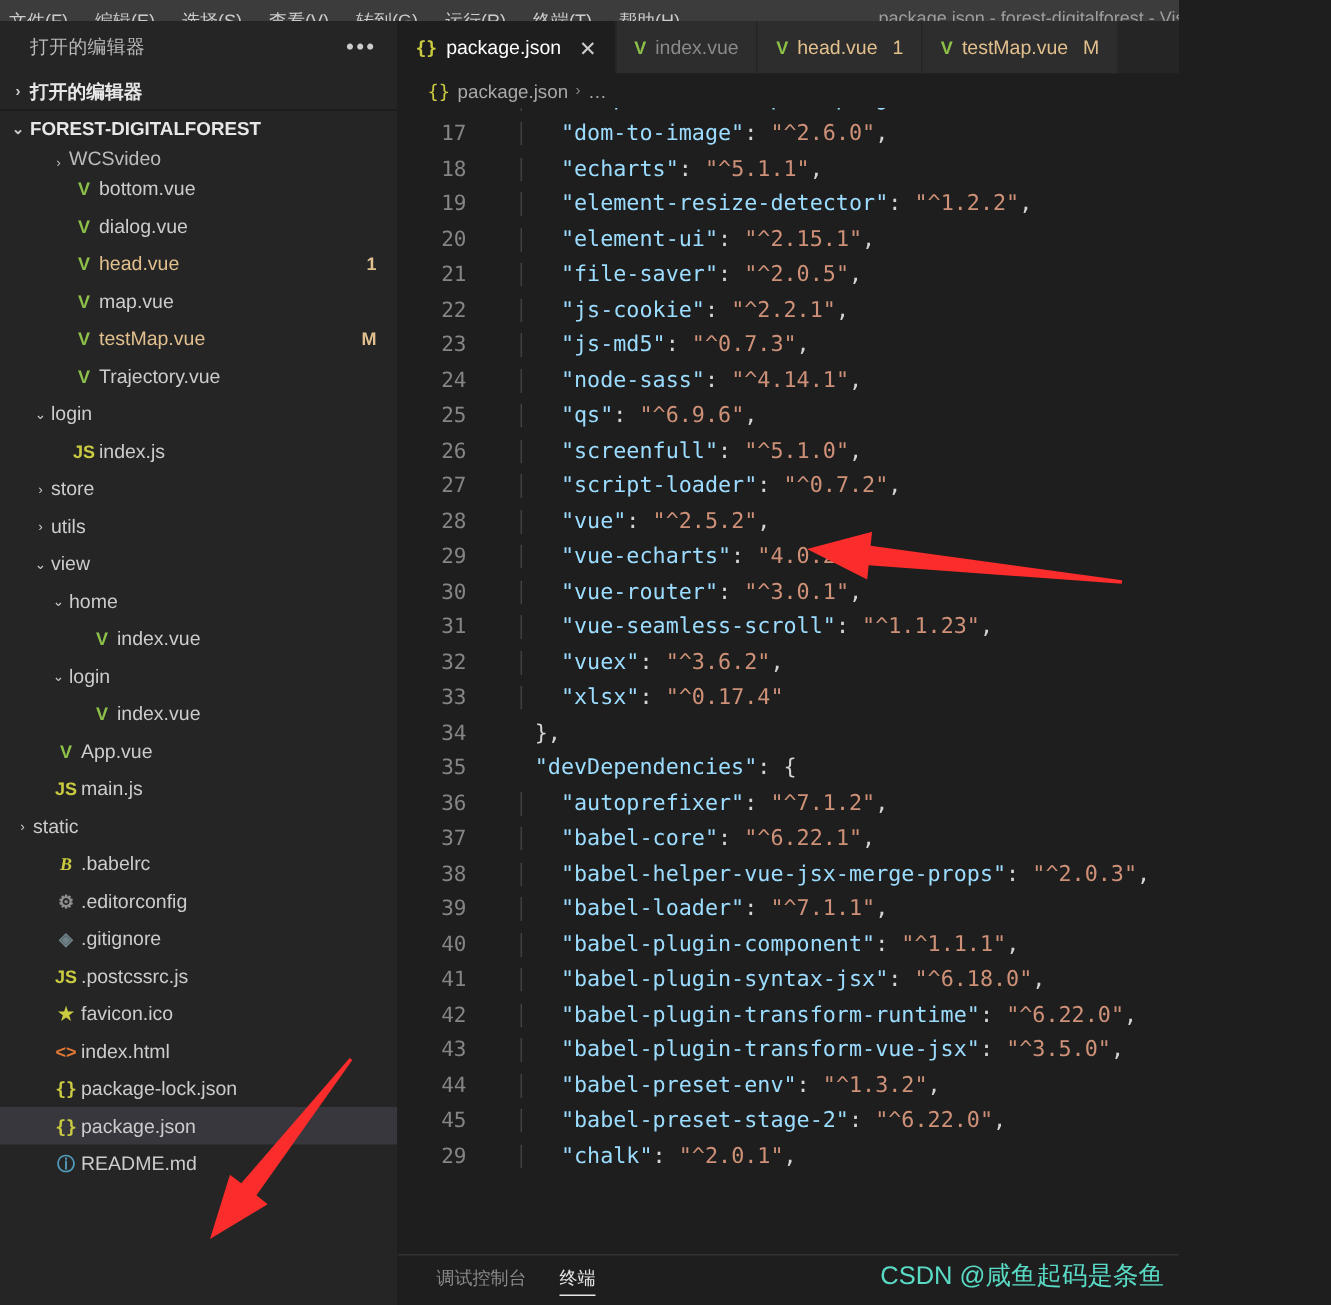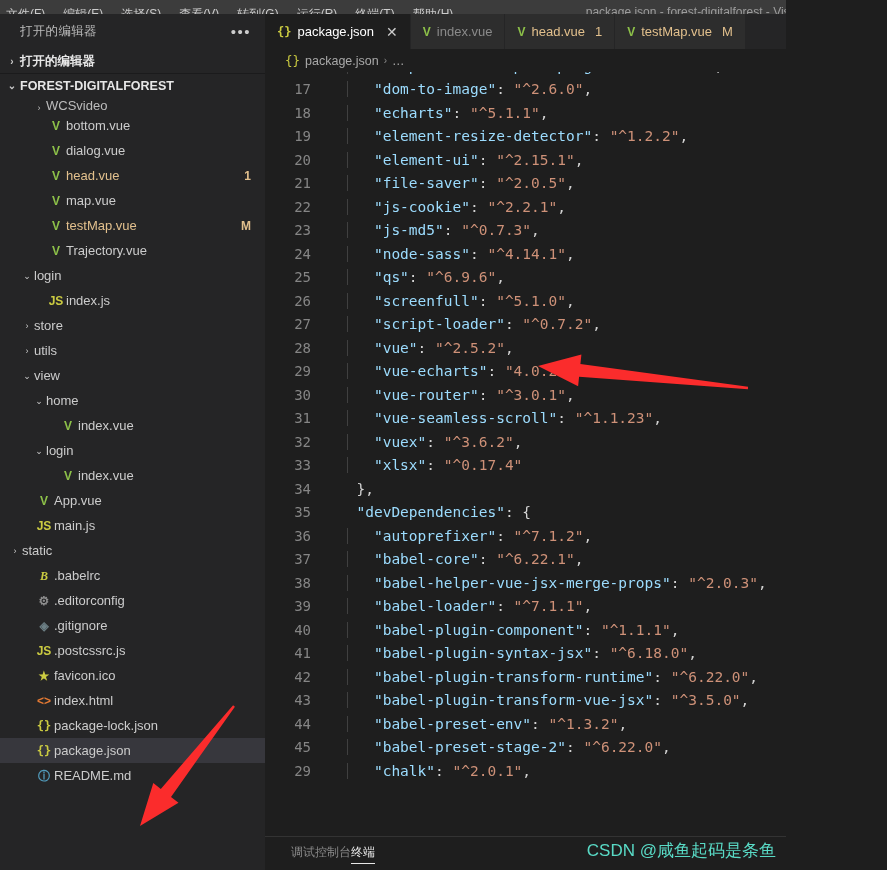--- a/index.html
+++ b/index.html
@@ -256,20 +256,21 @@
   
   .panel {
     position: absolute;
     left: 0; bottom: 0;
     width: 622px;
     height: 34px;
     background: #1e1e1e;
     border-top: 1px solid #333333;
     display: flex;
     align-items: center;
+    gap: 22px;
     padding-left: 26px;
     box-sizing: border-box;
   }
   .panel-tab {
     font-size: 12px;
     color: #8a8a8a;
     padding-bottom: 2px;
   }
   .panel-tab.active {
     color: #e7e7e7;

